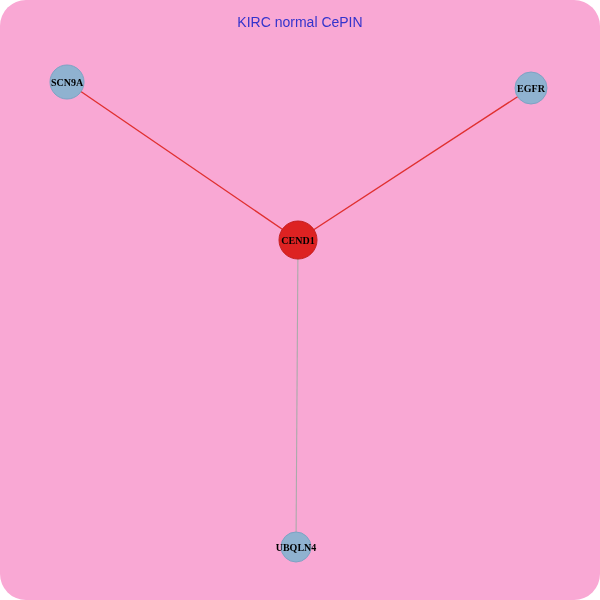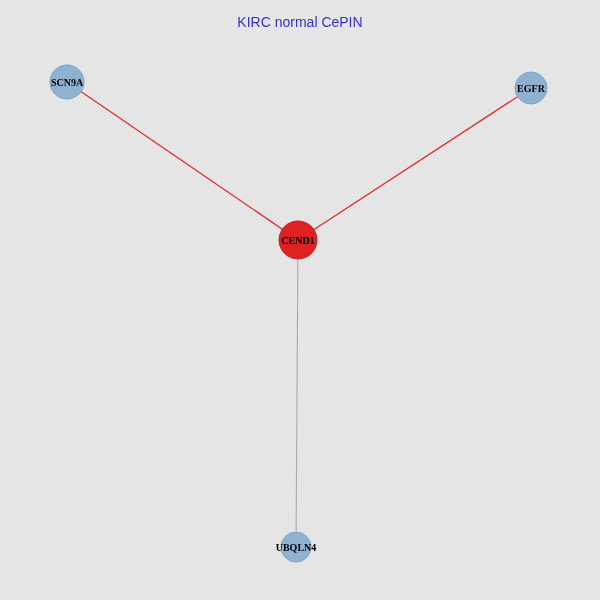--- a/index.html
+++ b/index.html
@@ -35,21 +35,21 @@
       font-family: "Liberation Serif", serif;
       font-weight: bold;
       font-size: 10px;
       fill: #000000;
       text-anchor: middle;
     }
   </style>
 </head>
 <body>
 
-<div class="plot-canvas" style="background: #e5e5e5;">
+<div class="plot-canvas" style="background: #f9a8d4; border-radius: 26px;">
   <div class="plot-title" style="color: rgb(51, 51, 204);">KIRC normal CePIN</div>
   <svg id="graph" class="graph" width="600" height="600">
       <line x1="67" y1="82" x2="298" y2="240" stroke="#e03030" stroke-width="1.4"></line>
       <line x1="531" y1="88" x2="298" y2="240" stroke="#e03030" stroke-width="1.4"></line>
       <line x1="298" y1="240" x2="296" y2="547" stroke="#aaaaaa" stroke-width="1.1"></line>
       <circle cx="67" cy="82" r="17" fill="#8fb2d0" stroke="#7da3c4" stroke-width="1"></circle>
       <text x="67" y="85.5" class="node-label">SCN9A</text>
       <circle cx="531" cy="88" r="16" fill="#8fb2d0" stroke="#7da3c4" stroke-width="1"></circle>
       <text x="531" y="91.5" class="node-label">EGFR</text>
       <circle cx="298" cy="240" r="19" fill="#dd2222" stroke="#c41e1e" stroke-width="1"></circle>

